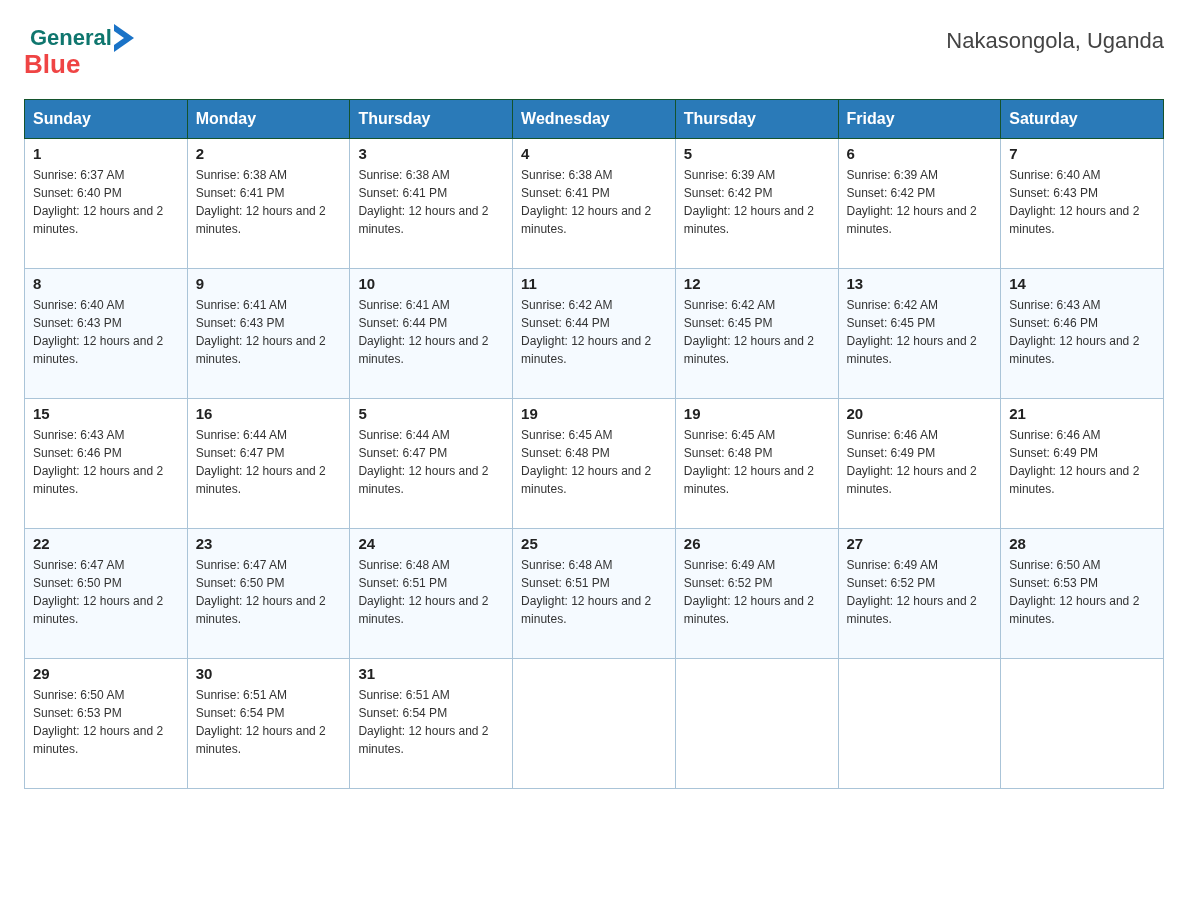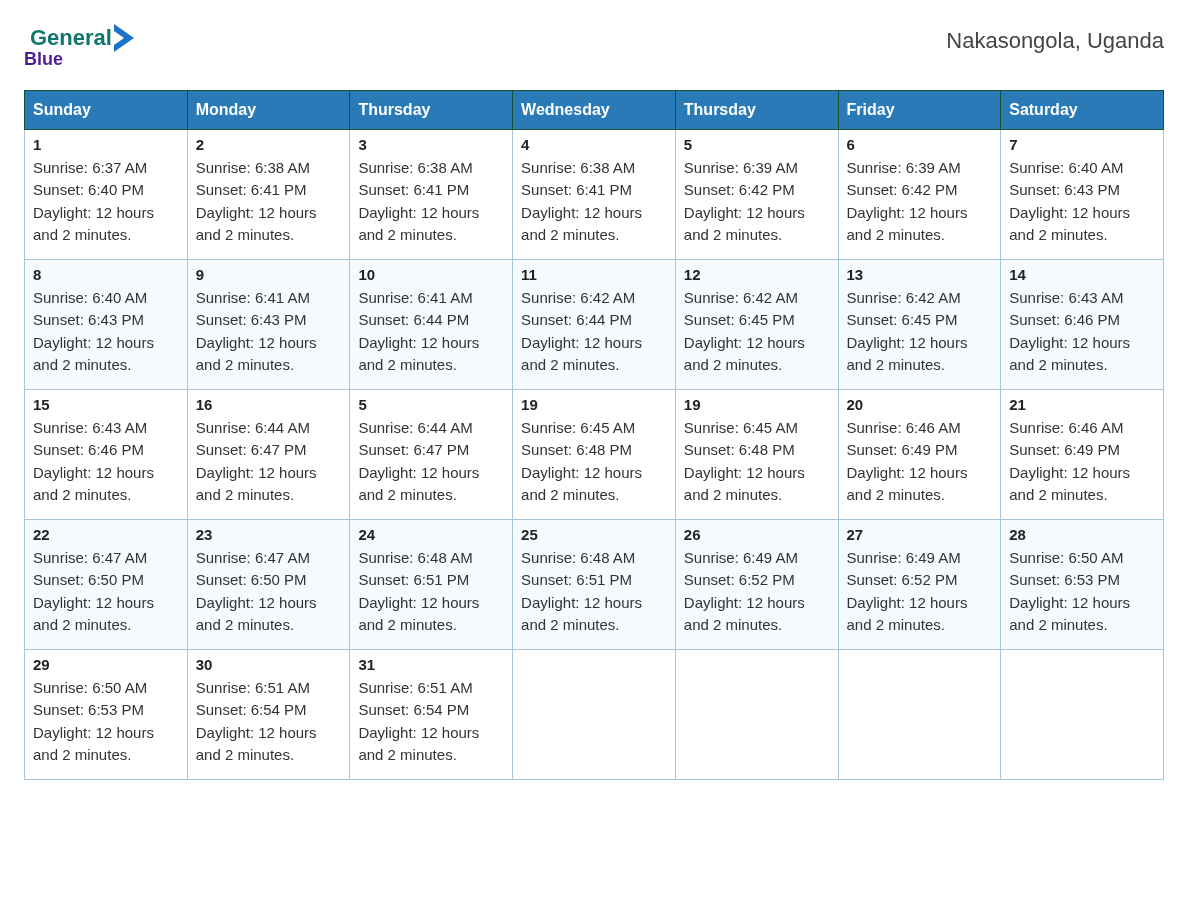--- a/index.html
+++ b/index.html
@@ -57,21 +57,21 @@
       height: 130px;
     }
     .day-num {
       font-size: 15px;
       font-weight: bold;
       color: #222;
       display: block;
       margin-bottom: 4px;
     }
     .day-info {
-      font-size: 15px;
+      font-size: 12px;
       color: #333;
       line-height: 1.5;
     }
     tbody tr:nth-child(even) td {
       background-color: #f5faff;
     }
     tbody tr:nth-child(odd) td {
       background-color: #ffffff;
     }
     .empty-cell {
@@ -84,21 +84,21 @@
 <div class="header">
   <div class="logo">
 <div style="line-height:1.1;">
   <div style="display:flex;align-items:center;">
     <span style="font-size:22px;font-weight:bold;color:#0f766e;font-family:Arial;margin-left:6px;">General</span>
     <svg width="20" height="28" viewBox="0 0 20 28" style="margin-left:2px;">
       <polygon points="0,0 20,14 0,28" fill="#1a73c7"></polygon>
       <polygon points="0,7 10,14 0,21" fill="#fff"></polygon>
     </svg>
   </div>
-  <div style="font-size:18px;font-weight:bold;color:#4c1d95;font-family:Arial;margin-top:-2px;">Blue</div>
+  <div style="font-size:26px;font-weight:bold;color:#ef4444;font-family:Arial;margin-top:-2px;">Blue</div>
 </div>
 </div>
   <div class="title-block">
     <div class="location">Nakasongola, Uganda</div>
   </div>
 </div>
 
 <table>
   <thead>
     <tr>

